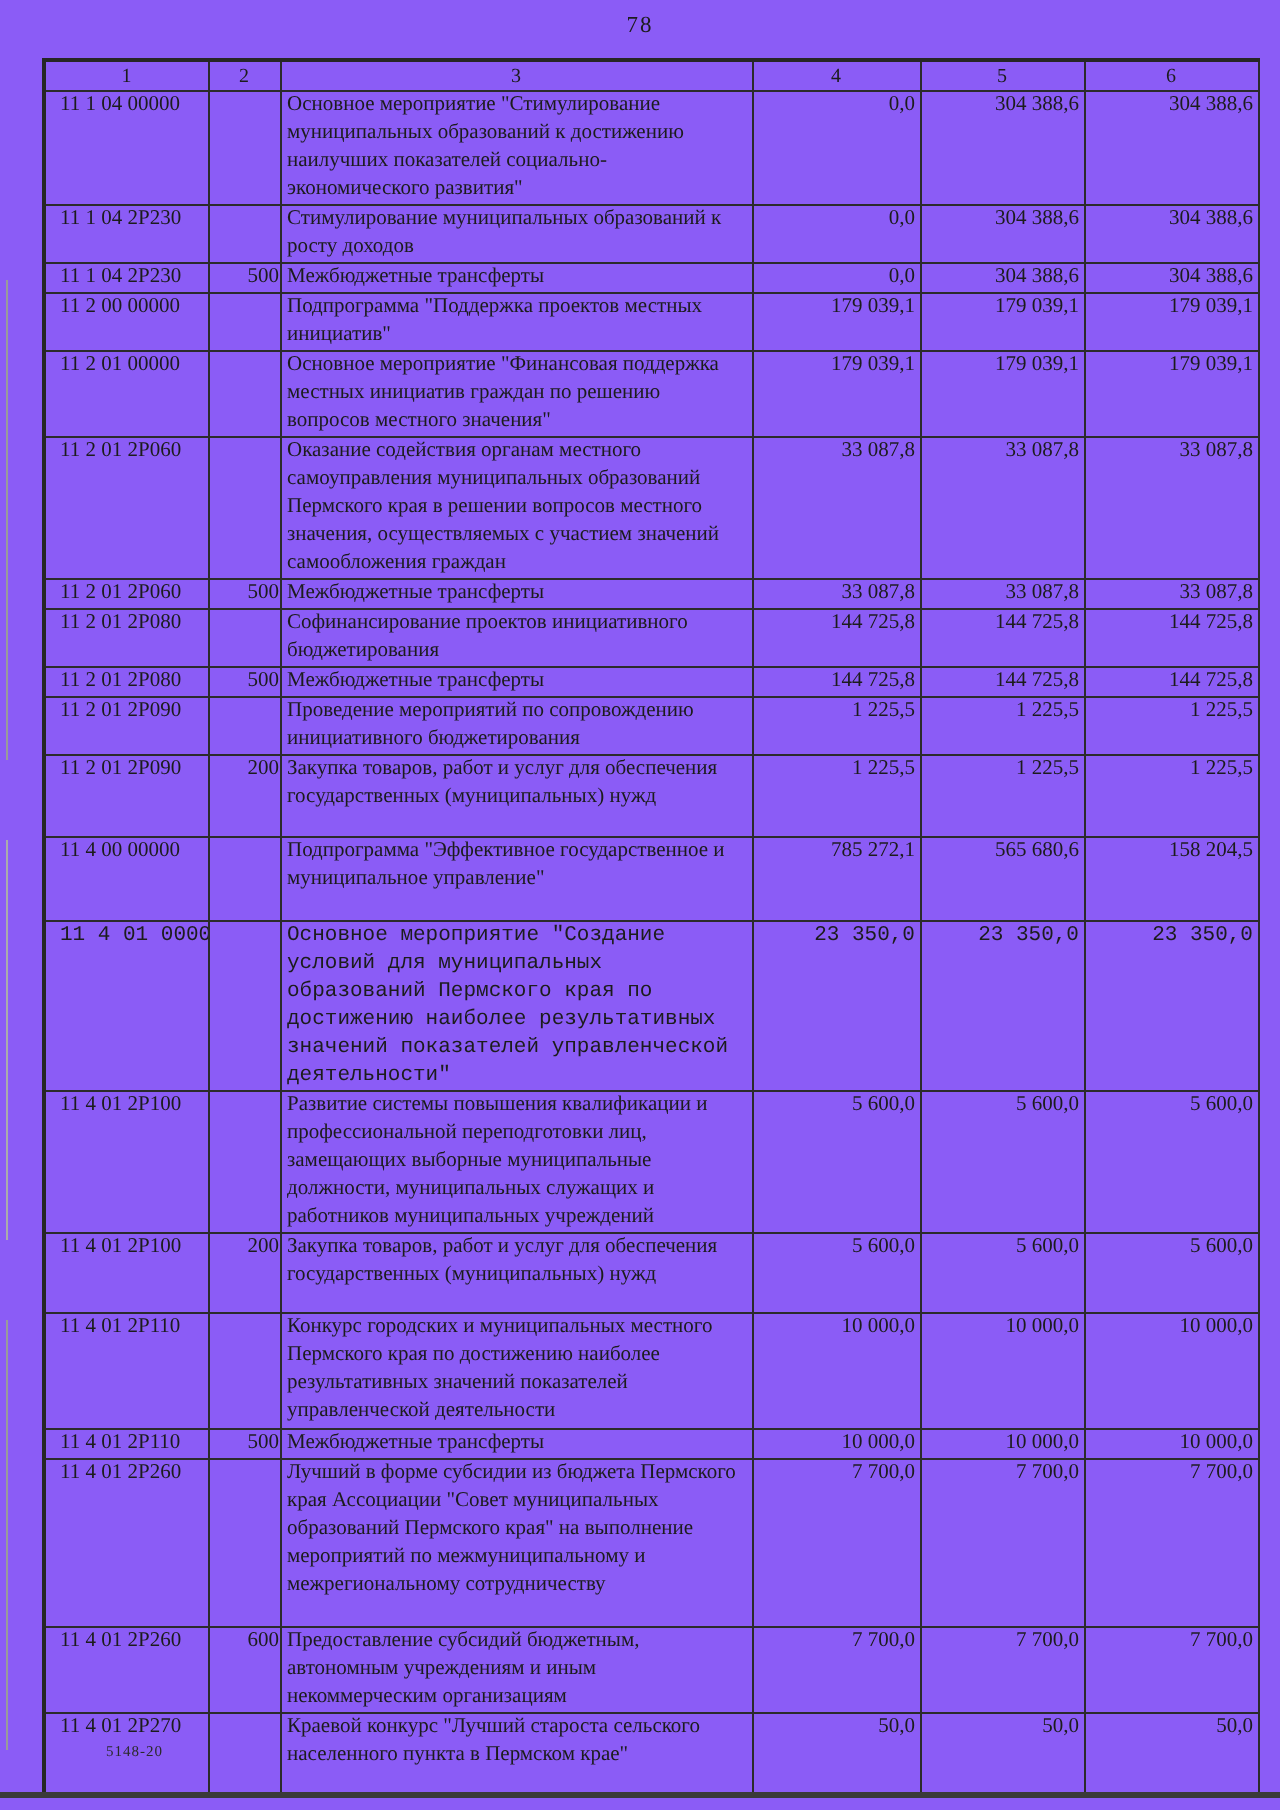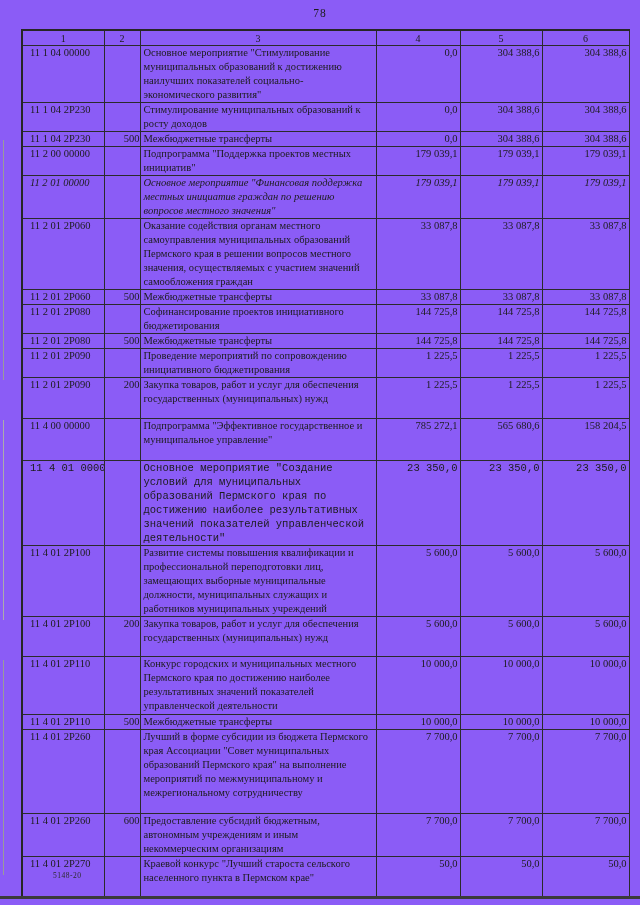--- a/index.html
+++ b/index.html
@@ -131,21 +131,21 @@
           <td class="num-cell">304 388,6</td>
         </tr>
         <tr style="height: 28px;">
           <td class="code-cell">11 2 00 00000</td>
           <td class="group-cell"></td>
           <td class="name-cell">Подпрограмма "Поддержка проектов местных инициатив"</td>
           <td class="num-cell">179 039,1</td>
           <td class="num-cell">179 039,1</td>
           <td class="num-cell">179 039,1</td>
         </tr>
-        <tr style="height: 42px; font-style: italic;">
+        <tr style="height: 42px;">
           <td class="code-cell">11 2 01 00000</td>
           <td class="group-cell"></td>
           <td class="name-cell">Основное мероприятие "Финансовая поддержка местных инициатив граждан по решению вопросов местного значения"</td>
           <td class="num-cell">179 039,1</td>
           <td class="num-cell">179 039,1</td>
           <td class="num-cell">179 039,1</td>
         </tr>
         <tr style="height: 71px;">
           <td class="code-cell">11 2 01 2Р060</td>
           <td class="group-cell"></td>

